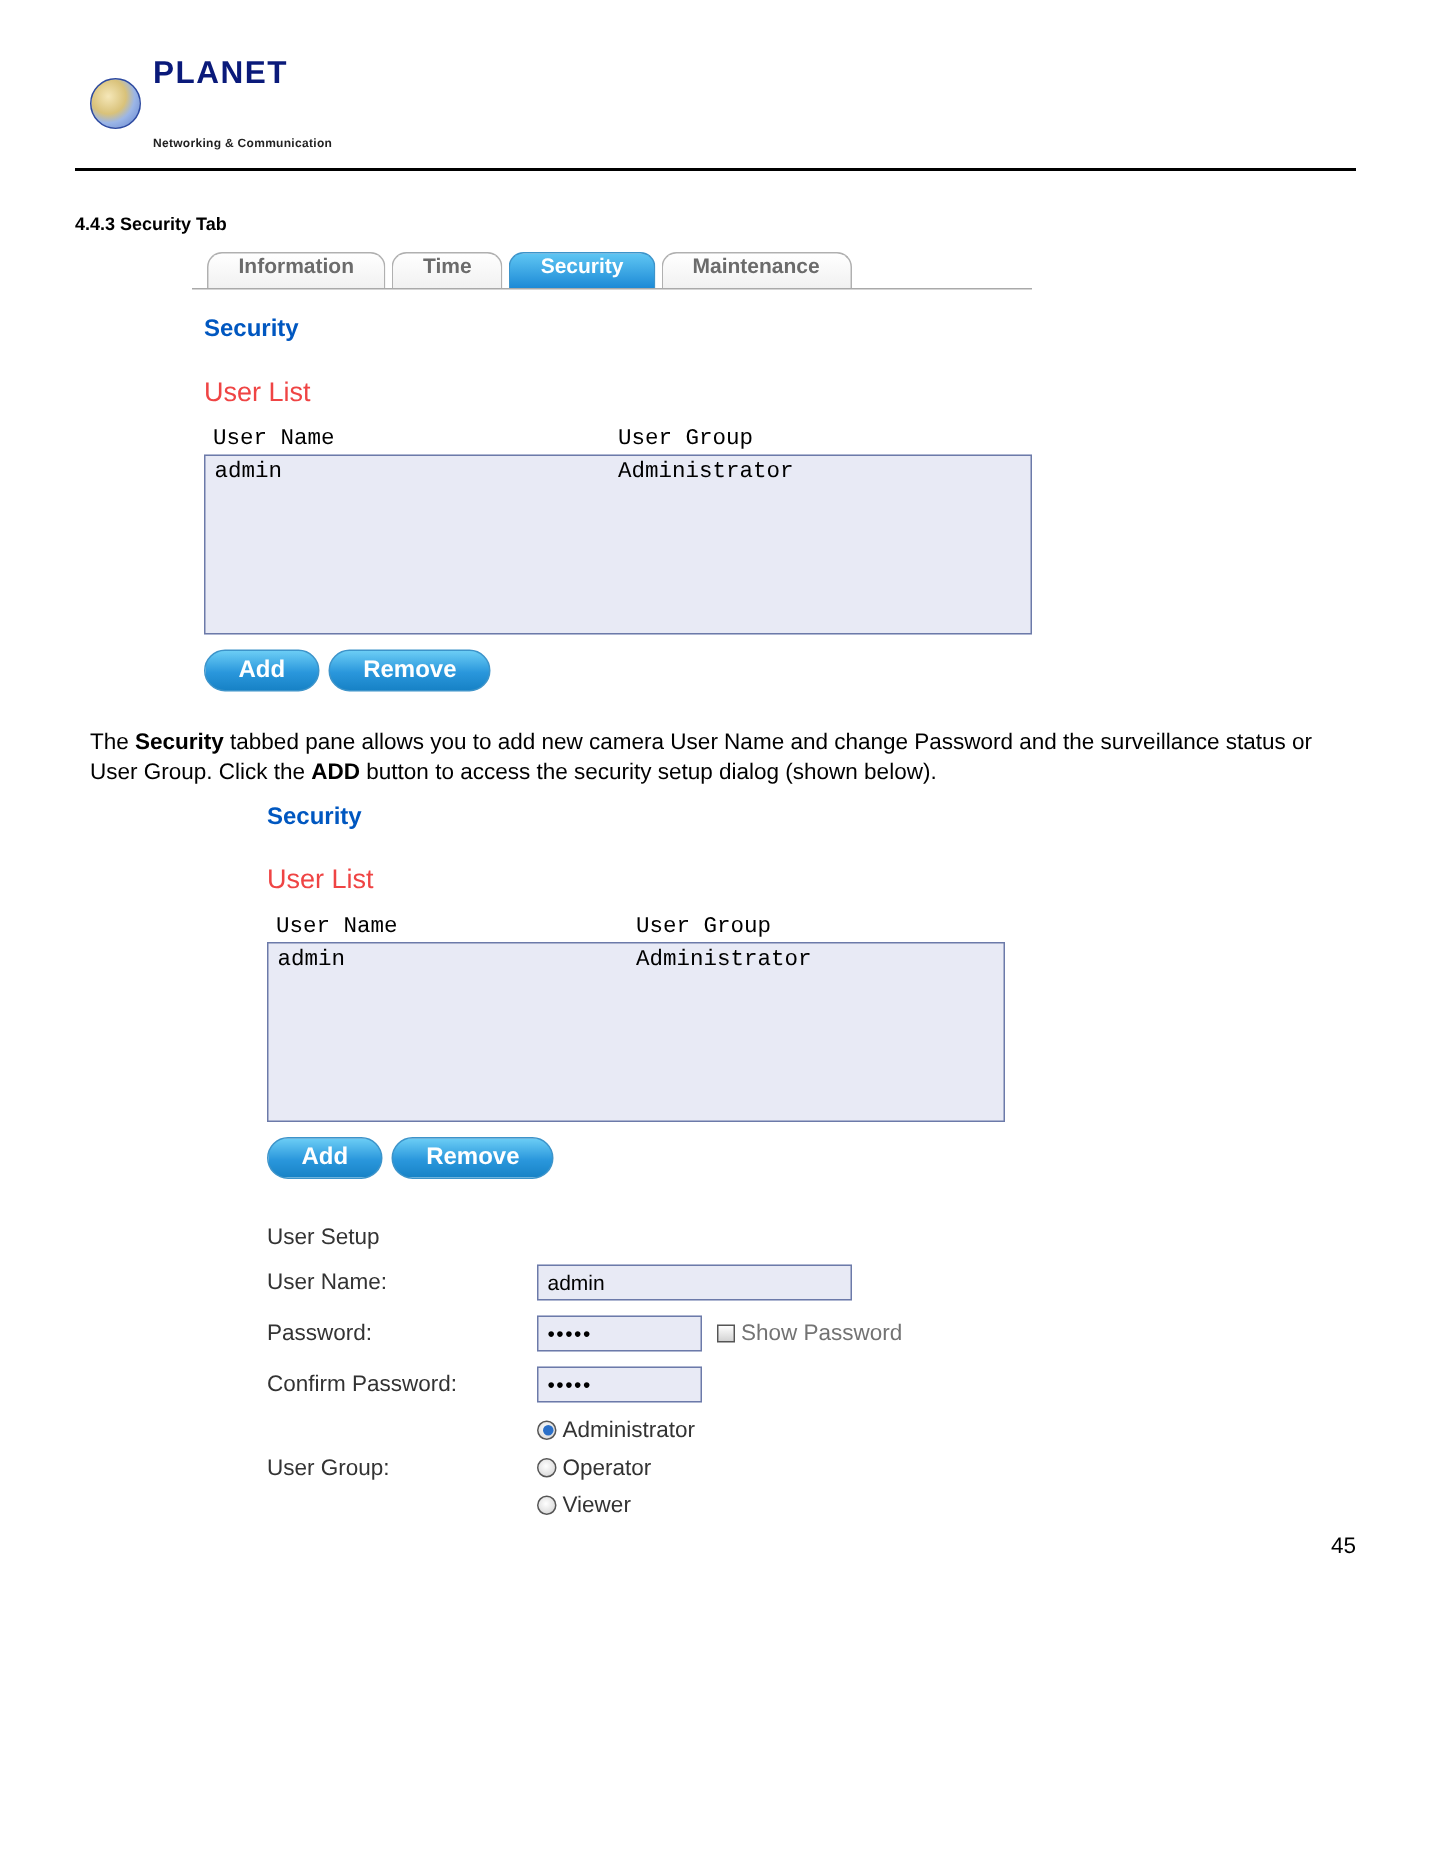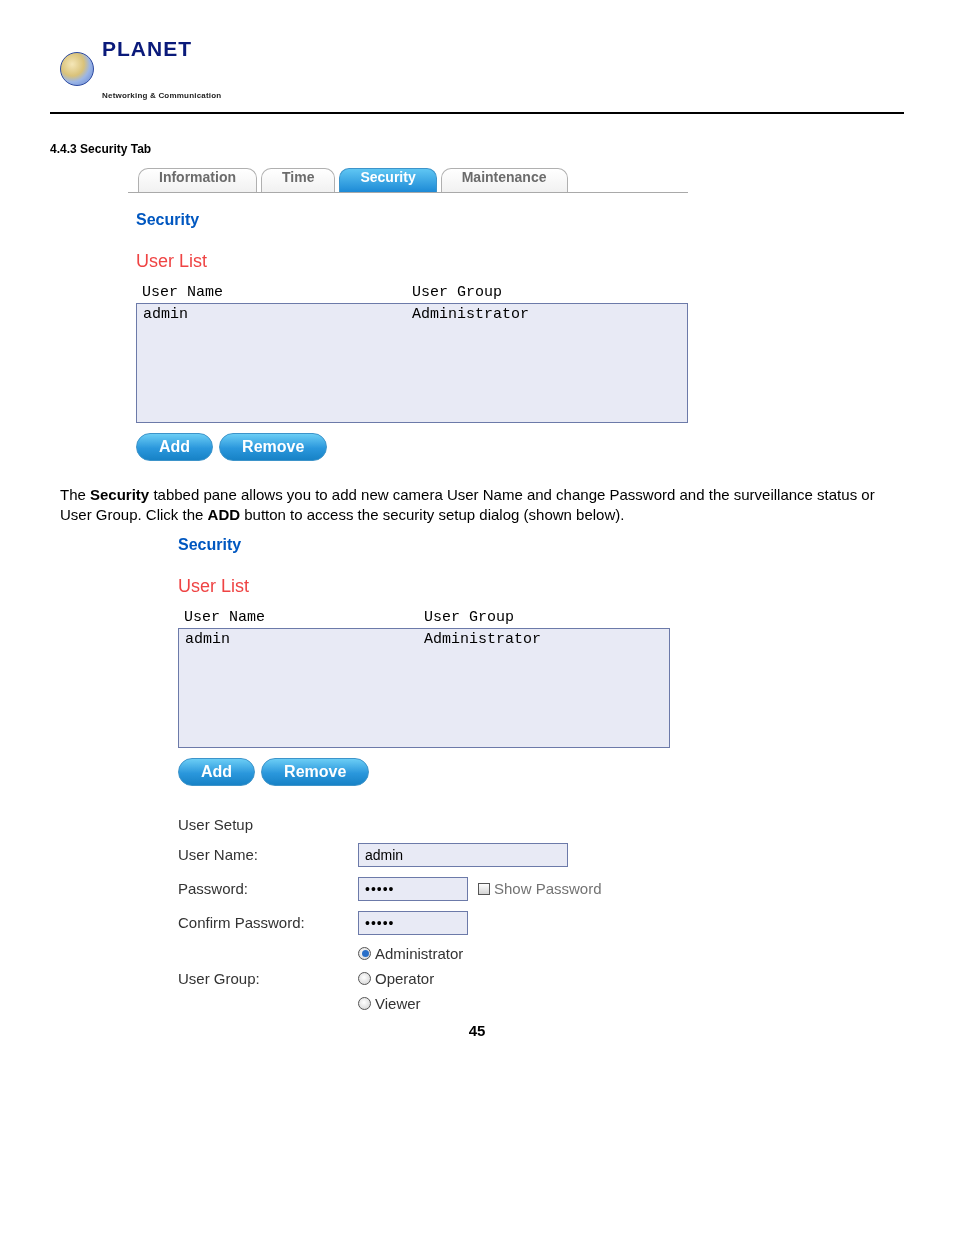--- a/index.html
+++ b/index.html
@@ -196,23 +196,22 @@
     content: "";
     position: absolute;
     width: 7px;
     height: 7px;
     background: #2a6fc8;
     border-radius: 50%;
     top: 2.5px;
     left: 2.5px;
   }
   .page-num {
-    text-align: center;
-    font-size: 15px;
-    font-weight: bold;
+    text-align: right;
+    font-size: 15px;
   }
 </style>
 </head>
 <body>
 
 <div class="logo-row">
   <div class="logo-globe"></div>
   <div class="logo-text">
     <div class="logo-name">PLANET</div>
     <div class="logo-tag">Networking &amp; Communication</div>

